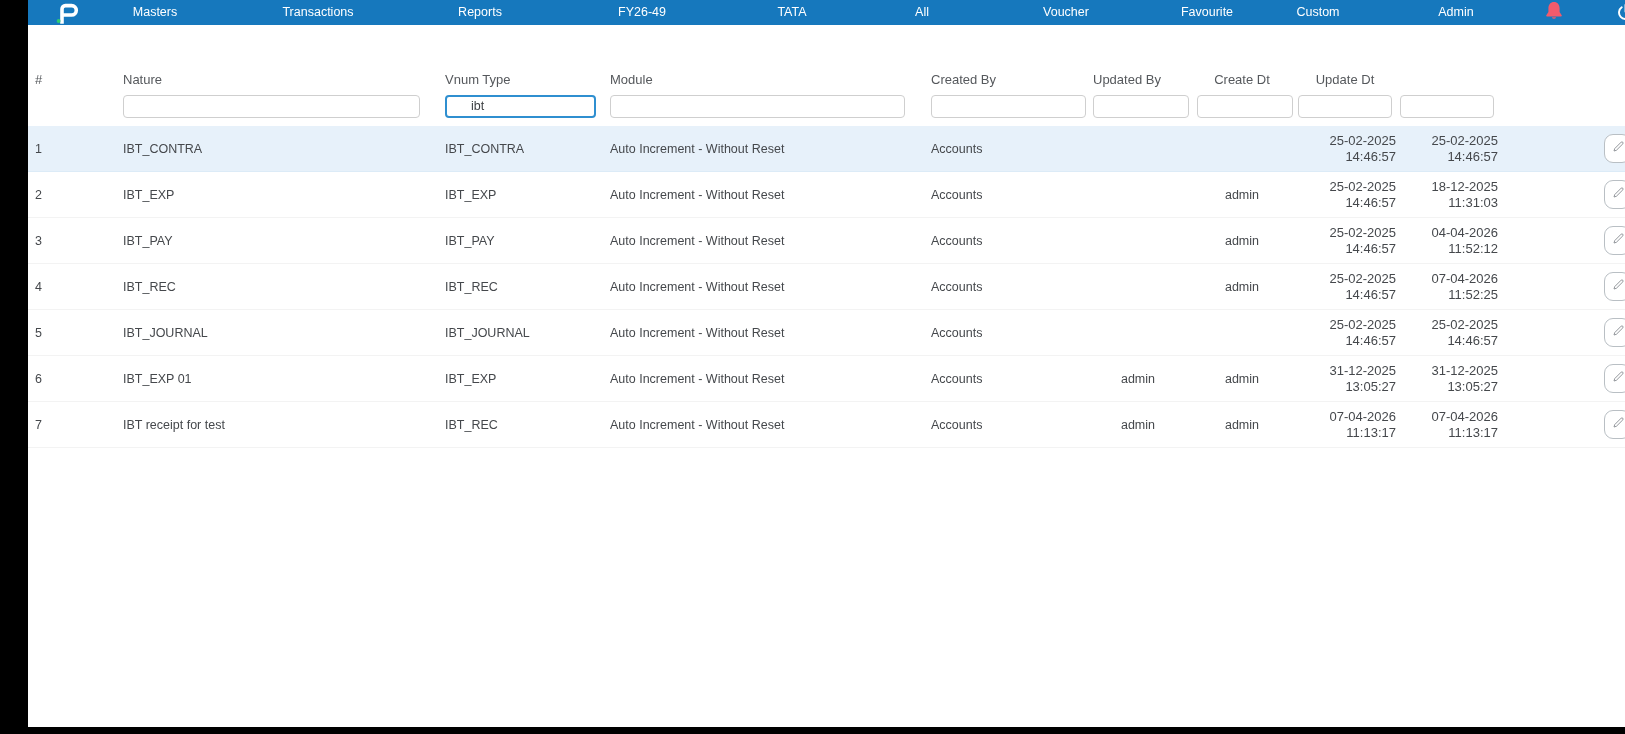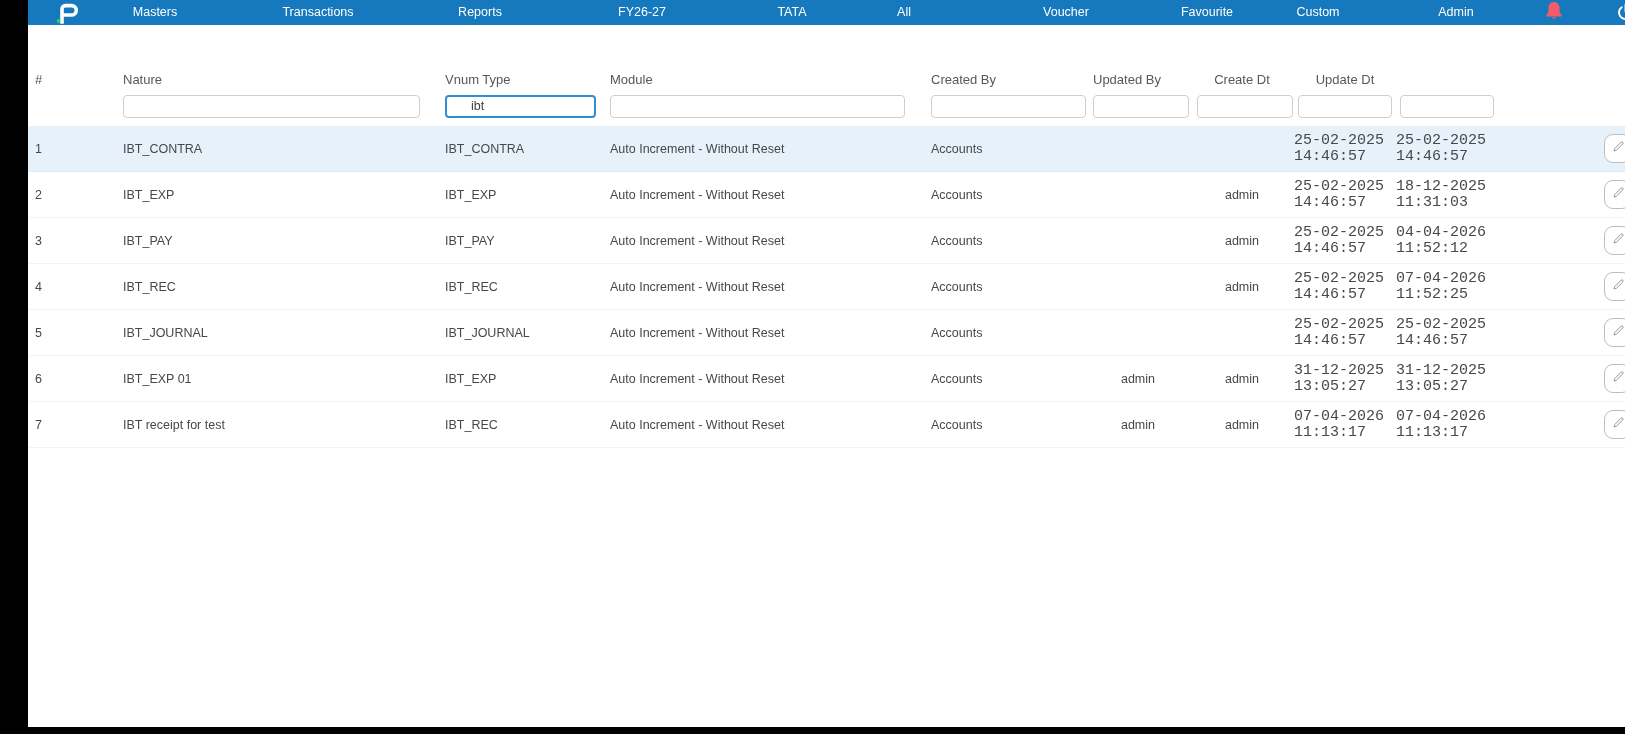--- a/index.html
+++ b/index.html
@@ -22,21 +22,21 @@
   .nav-item {
     position:absolute; top:0; height:25px; line-height:25px;
     transform:translateX(-50%);
     color:#ffffff; font-size:12.5px; cursor:pointer; white-space:nowrap;
   }
   .nav-item:nth-child(1){left:127px}
   .nav-item:nth-child(2){left:290px}
   .nav-item:nth-child(3){left:452px}
   .nav-item:nth-child(4){left:614px}
   .nav-item:nth-child(5){left:764px}
-  .nav-item:nth-child(6){left:876px}
+  .nav-item:nth-child(6){left:894px}
   .nav-item:nth-child(7){left:1038px}
   .nav-item:nth-child(8){left:1179px}
   .nav-item:nth-child(9){left:1290px}
   .nav-item:nth-child(10){left:1428px}
   .bell { position:absolute; left:1515px; top:0px; width:22px; height:24px; cursor:pointer; }
   .power { position:absolute; left:1588px; top:3px; width:19px; height:19px; cursor:pointer; }
 
   
   .page-header { position:absolute; left:0; top:25px; width:1616px; height:42px; background:#fff; }
   .page-title { position:absolute; left:21px; top:14px; font-size:14.5px; color:#3a3d40; font-weight:500; }
@@ -70,21 +70,21 @@
   .f-nature input { width:151px; }
   .f-vnum input { width:295px; }
   .f-module input { width:155px; }
   .f-createdby input, .f-updatedby input { width:96px; }
 
   .tbody { position:absolute; left:0; top:126px; width:1616px; }
   .trow { height:46px; align-items:center; border-bottom:1px solid #f3f3f3; cursor:pointer; background:#fff; }
   .trow.selected { background:#e7f1fa; border-bottom:1px solid #dcebf7; }
   .c { font-size:12.5px; color:#45484c; padding-left:7px; }
   .c.center { text-align:center; padding-left:0; }
-  .c .d1, .c .d2 { line-height:16px; font-size:15px; color:#45484c; text-align:left;font-family:Liberation Mono, monospace; }
+  .c .d1, .c .d2 { line-height:16px; font-size:13px; color:#45484c; text-align:right; }
   .c-action { display:flex; justify-content:flex-end; padding-right:13px; }
   .edit-btn {
     width:27px; height:29px; border:1px solid #b9bfc4; border-radius:9px;
     background:#fff; cursor:pointer; display:flex; align-items:center; justify-content:center; padding:0;
   }
 
   
   .statusbar {
     position:absolute; left:0; top:700px; width:1616px; height:27px;
     background:#f6f5f2; border-top:1px solid #c6c6c6;
@@ -102,21 +102,21 @@
     <span class="logo">
       <svg viewBox="0 0 34 24" width="34" height="24">
         <path d="M12 21 V8 a3.4 3.4 0 0 1 3.4-3.4 h6.2 a4.7 4.7 0 0 1 0 9.4 h-7.4" fill="none" stroke="#ffffff" stroke-width="3.6" stroke-linecap="square"></path>
         <circle cx="8.6" cy="20" r="1.9" fill="#2ecc71"></circle>
       </svg>
     </span>
     <div class="nav-items">
         <span class="nav-item">Masters</span>
         <span class="nav-item">Transactions</span>
         <span class="nav-item">Reports</span>
-        <span class="nav-item">FY26-27</span>
+        <span class="nav-item">FY26-49</span>
         <span class="nav-item">TATA</span>
         <span class="nav-item">All</span>
         <span class="nav-item">Voucher</span>
         <span class="nav-item">Favourite</span>
         <span class="nav-item">Custom</span>
         <span class="nav-item">Admin</span>
       </div>
     <span class="bell">
       <svg viewBox="0 0 24 24" width="22" height="24">
         <path d="M12 1c-3.7 0-6.1 2.9-6.1 6.7V12l-2.3 3.6c-.3.5 0 1.2.7 1.2h15.4c.7 0 1-.7.7-1.2L18.1 12V7.7C18.1 3.9 15.7 1 12 1z" fill="#f25b6c"></path>

